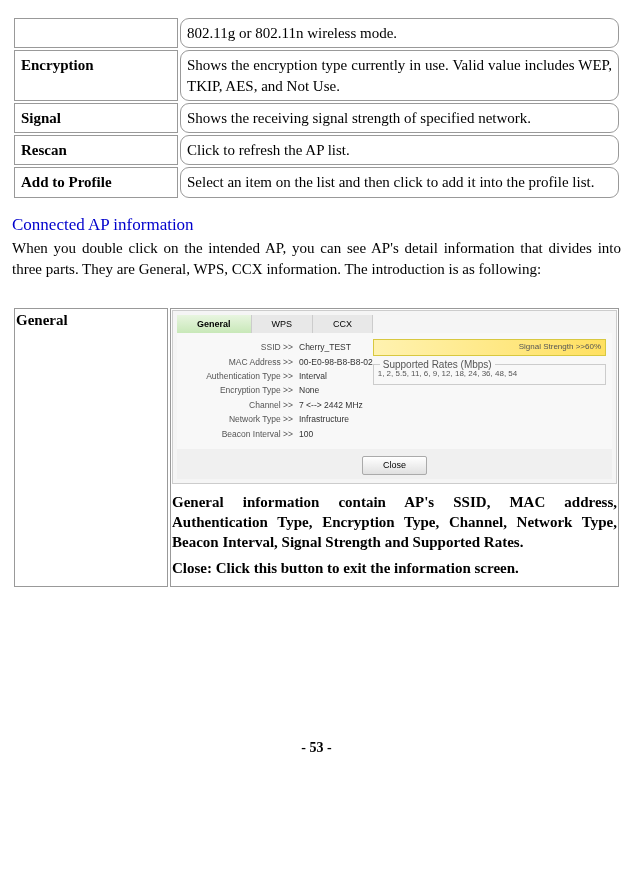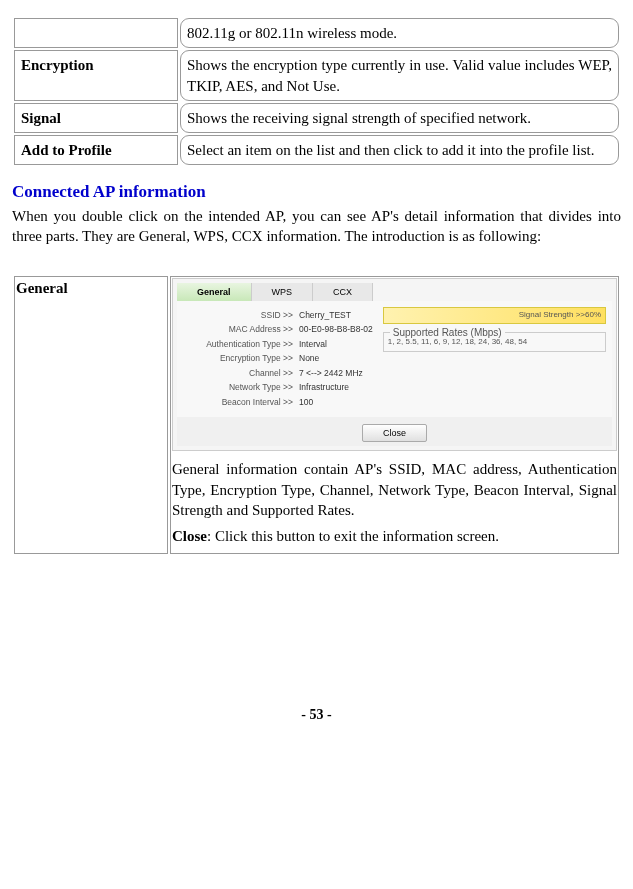--- a/index.html
+++ b/index.html
@@ -28,21 +28,21 @@
     table.definition td.label {
       font-weight: bold;
       width: 150px;
     }
     table.definition td.desc {
       text-align: justify;
       border-radius: 9px;
     }
     .section-heading {
       color: #0000cc;
-      font-weight: bold;
+      font-weight: normal;
       font-size: 17px;
       margin-top: 14px;
       margin-bottom: 2px;
     }
     .section-para {
       text-align: justify;
       margin-bottom: 27px;
     }
     table.general {
       border-collapse: separate;
@@ -75,21 +75,20 @@
       border-right: 1px solid #ccc;
     }
     .tab.active {
       background: linear-gradient(#e8f5e0, #c8e8b8);
       font-weight: bold;
     }
     .panel-body {
       background: #f8f8f8;
       padding: 6px;
       display: flex;
-      gap: 10px;
     }
     .kv-list {
       font-size: 8.5px;
       font-family: Arial, sans-serif;
       color: #555;
     }
     .kv-row {
       display: flex;
       margin: 3px 0;
     }
@@ -141,20 +140,21 @@
       background: linear-gradient(#fff, #e0e0e0);
       border: 1px solid #aaa;
       padding: 2px 20px;
       font-size: 9px;
       font-family: Arial, sans-serif;
       border-radius: 2px;
     }
     .general-desc p {
       margin: 6px 0;
       text-align: justify;
+      font-weight: bold;
     }
     .page-num {
       text-align: center;
       font-weight: bold;
       margin-top: 150px;
       font-size: 14px;
     }
   </style>
 </head>
 <body>
@@ -165,20 +165,24 @@
     <td class="label"></td>
     <td class="desc">802.11g or 802.11n wireless mode.</td>
   </tr>
   <tr>
     <td class="label">Encryption</td>
     <td class="desc">Shows the encryption type currently in use. Valid value includes WEP, TKIP, AES, and Not Use.</td>
   </tr>
   <tr>
     <td class="label">Signal</td>
     <td class="desc">Shows the receiving signal strength of specified network.</td>
+  </tr>
+  <tr>
+    <td class="label">Rescan</td>
+    <td class="desc">Click to refresh the AP list.</td>
   </tr>
   <tr>
     <td class="label">Add to Profile</td>
     <td class="desc">Select an item on the list and then click to add it into the profile list.</td>
   </tr>
 </tbody>
   </table>
 
 <div class="section-heading">Connected AP information</div>
 <div class="section-para">When you double click on the intended AP, you can see AP's detail information that divides into three parts. They are General, WPS, CCX information. The introduction is as following:</div>

